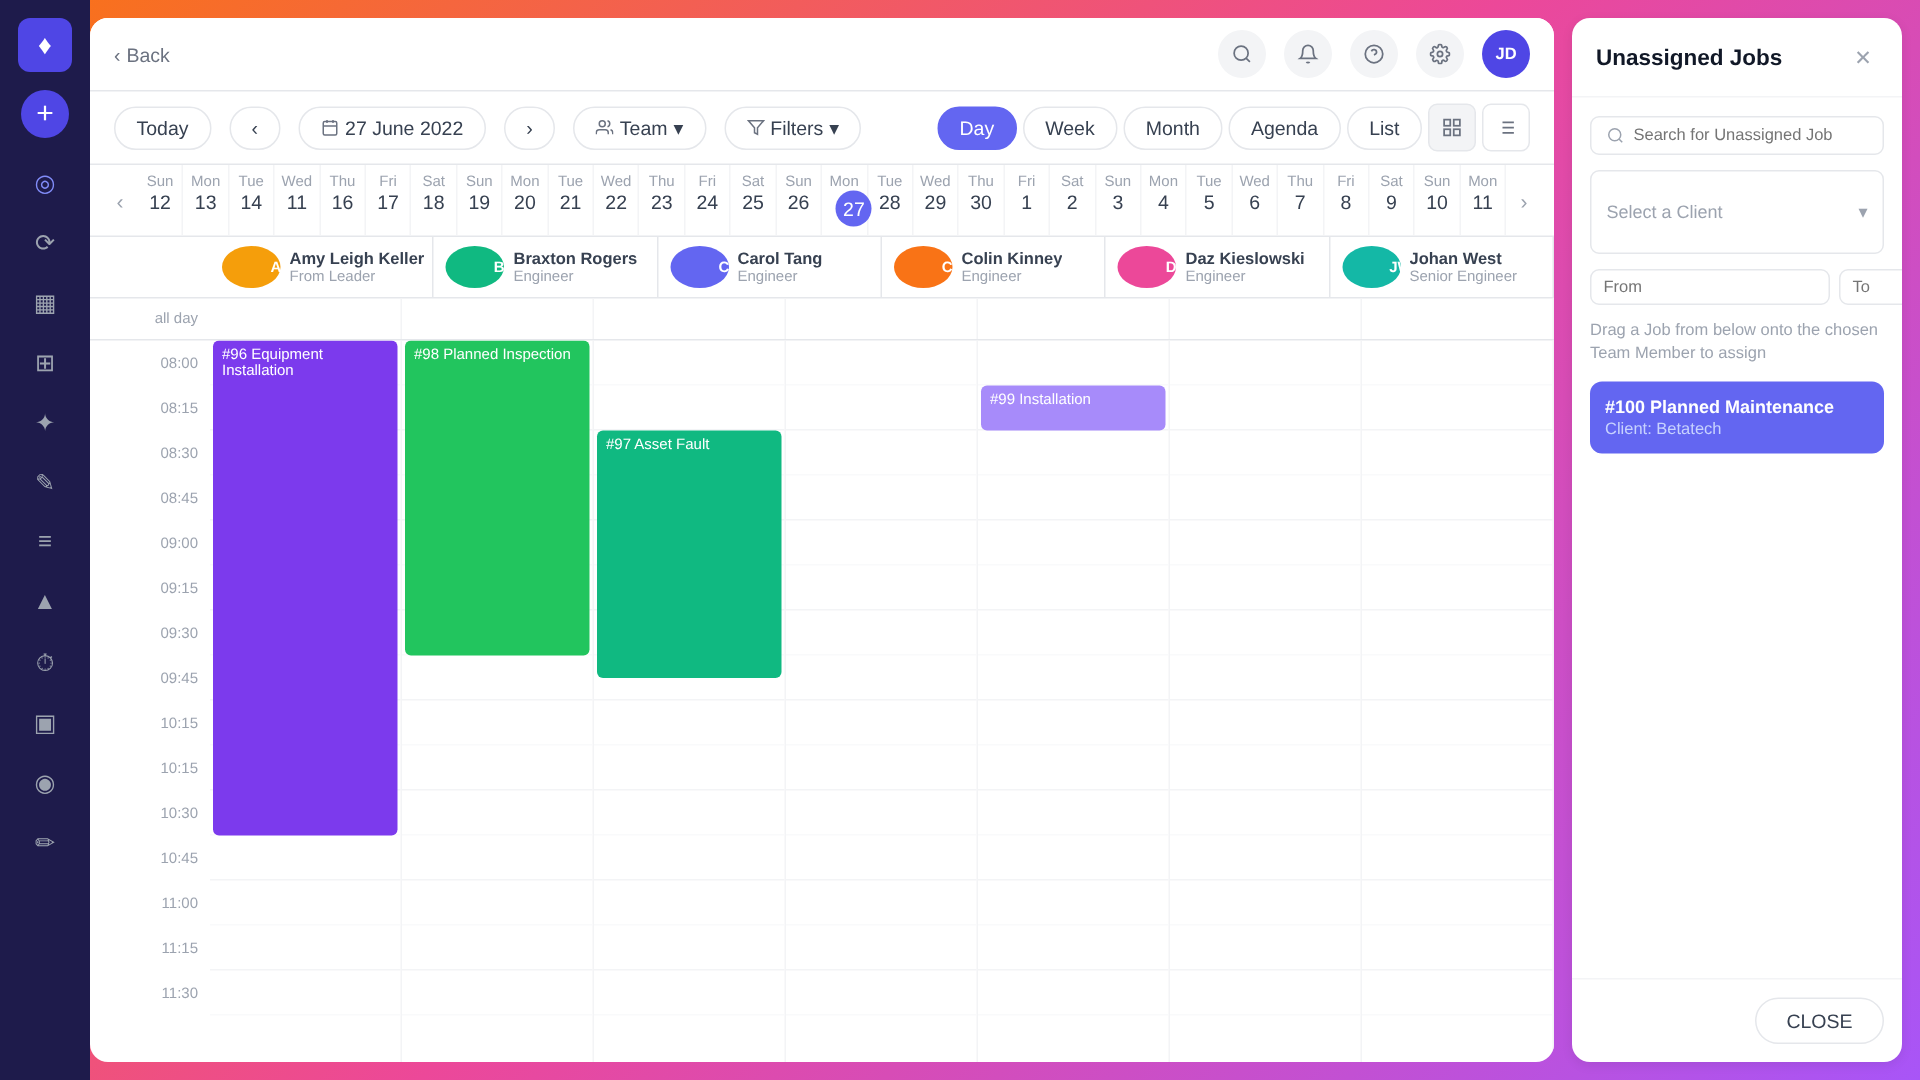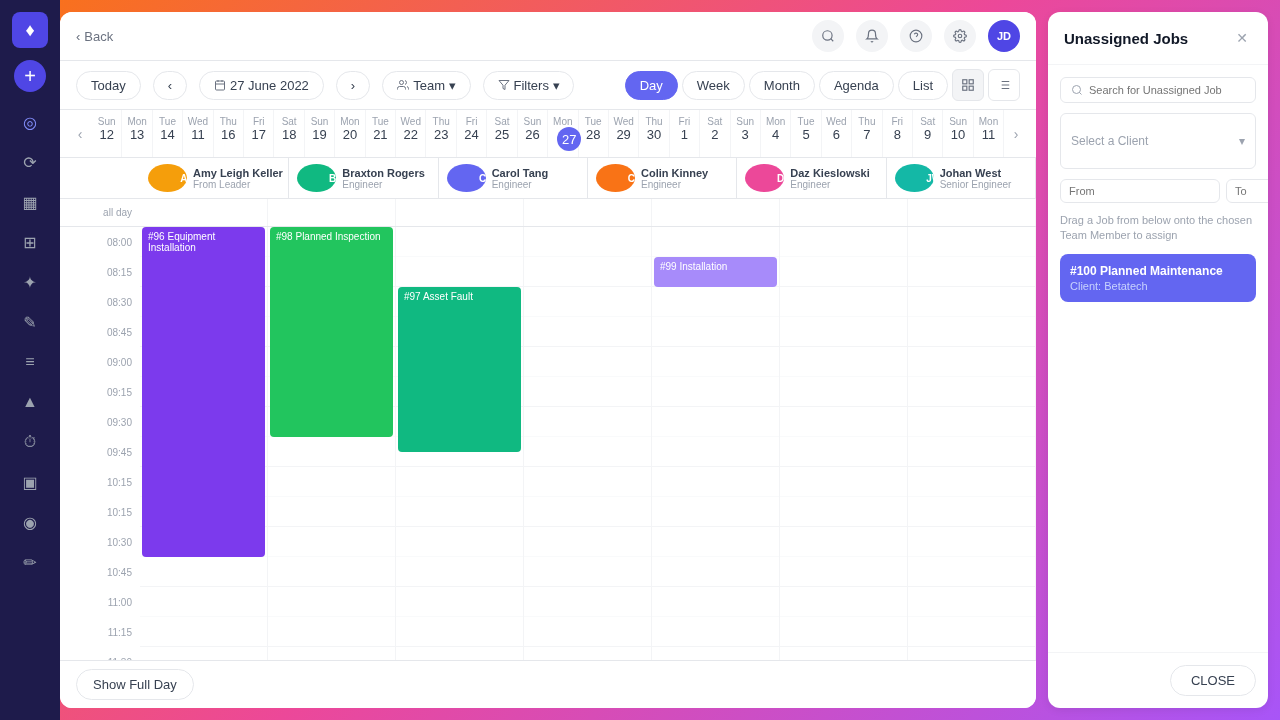--- a/index.html
+++ b/index.html
@@ -960,23 +960,20 @@
             <div class="grid-row"></div>
             <div class="grid-row"></div>
             <div class="grid-row"></div>
             <div class="grid-row"></div>
             <div class="grid-row"></div>
             <div class="grid-row"></div>
           </div>
         </div>
     </div>
 
-    <div class="footer-bar">
-      <button class="show-full-day-btn">Show Full Day</button>
-    </div>
   </div>
 </div>
 
 <div class="right-panel">
   <div class="right-panel-header">
     <span class="right-panel-title">Unassigned Jobs</span>
     <div class="close-btn">✕</div>
   </div>
   <div class="right-panel-body">
     <div class="search-box">

